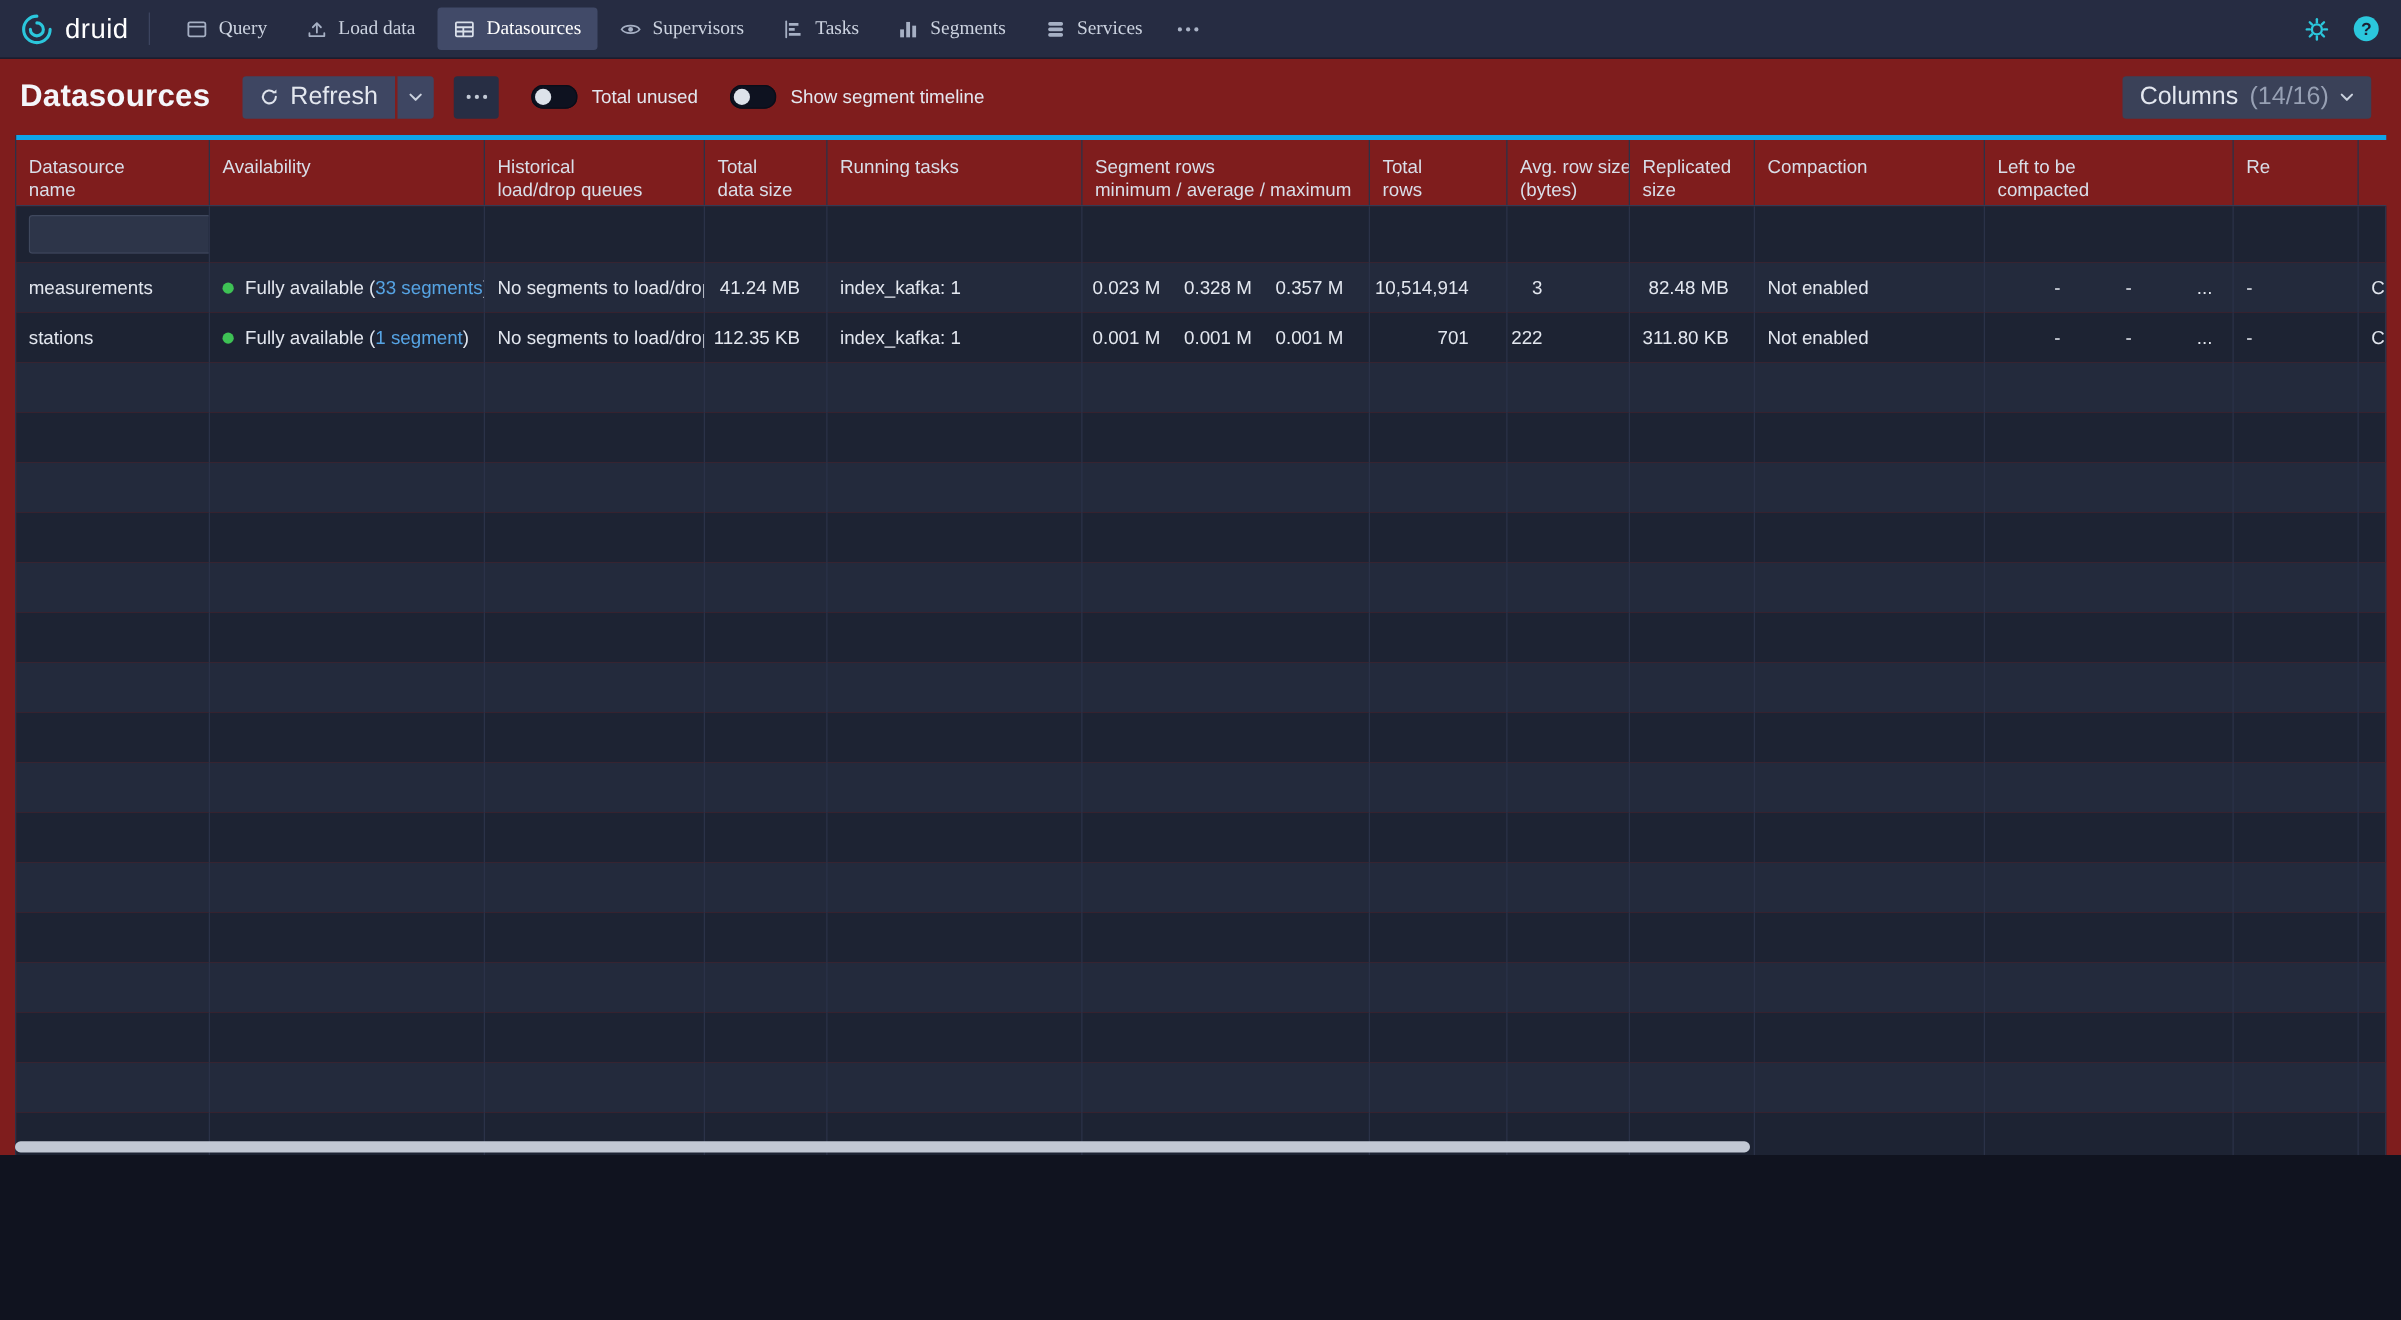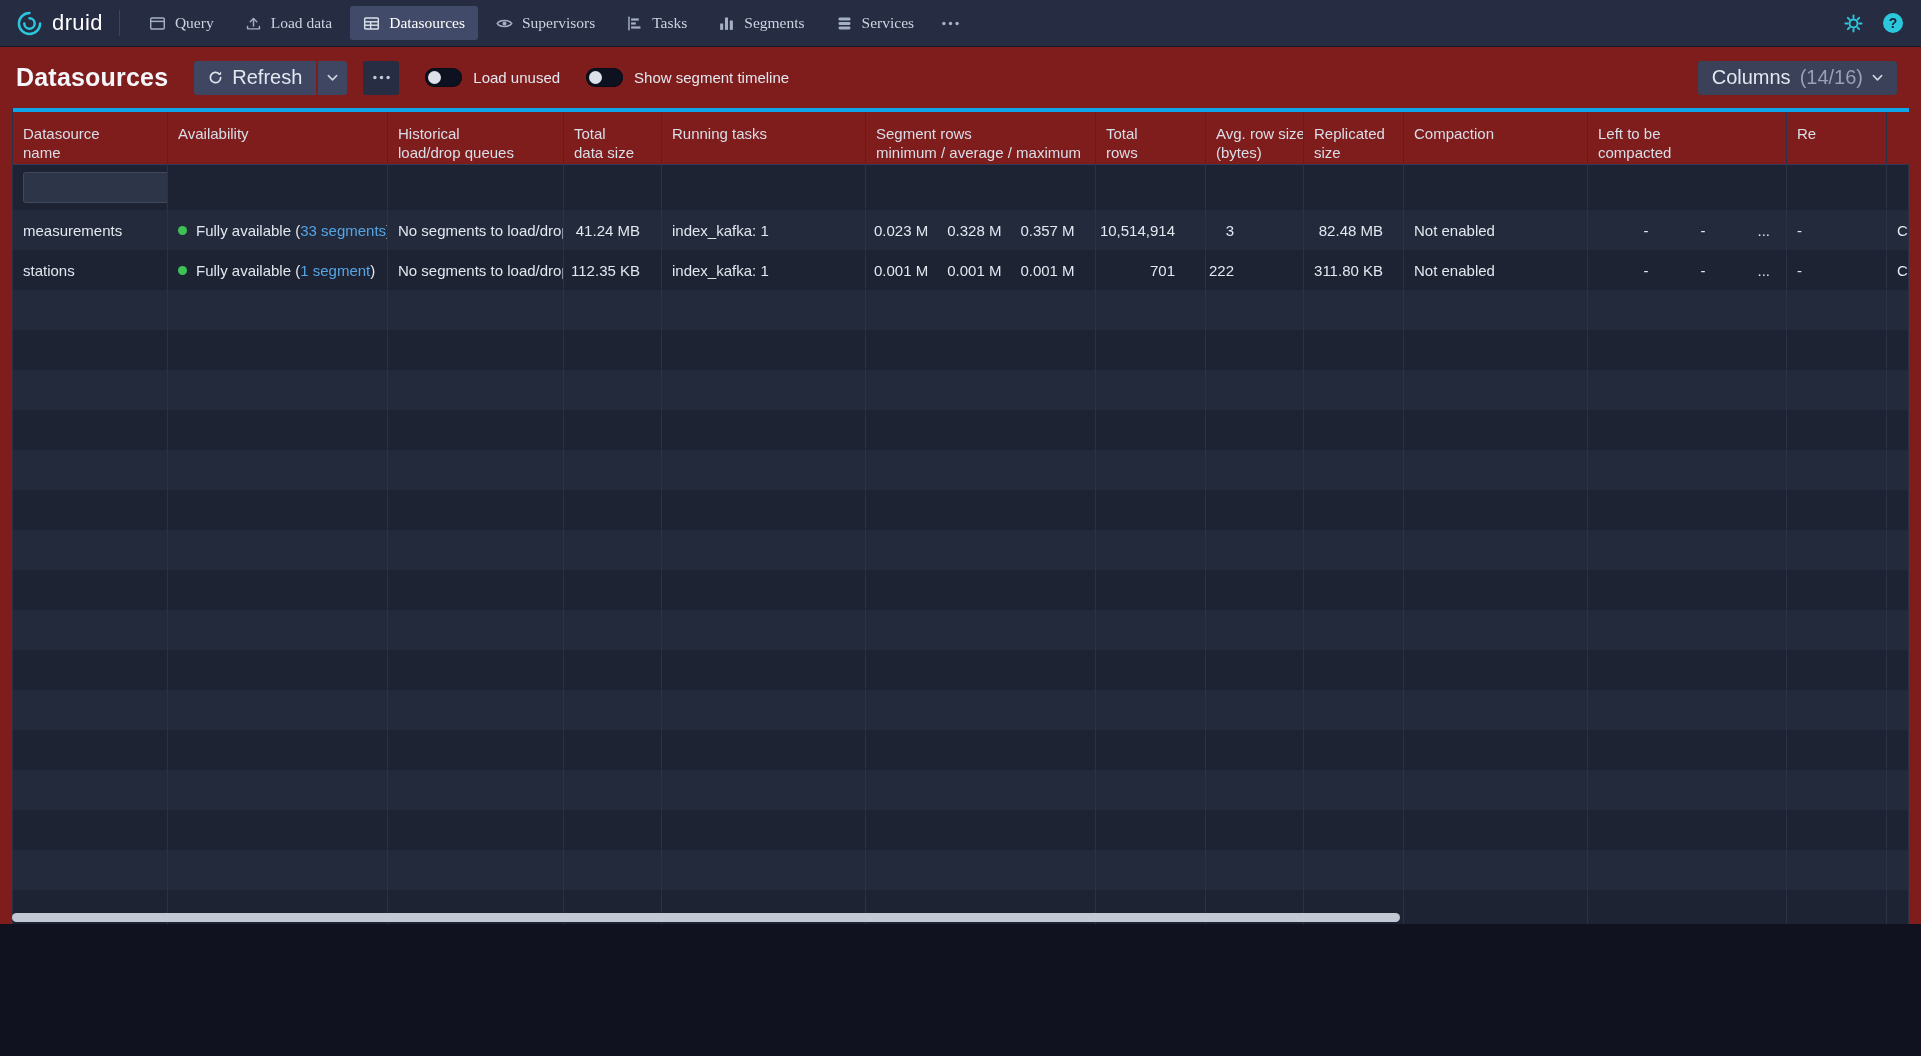--- a/index.html
+++ b/index.html
@@ -237,21 +237,21 @@
             <circle cx="9" cy="2" r="1.8" fill="#c3cad6"></circle>
             <circle cx="16" cy="2" r="1.8" fill="#c3cad6"></circle>
           </svg>
       </span>
     </button>
 
     <label class="switch-group">
       <span class="switch">
           <span class="knob"></span>
         </span>
-      <span class="switch-label">Load unused</span>
+      <span class="switch-label">Total unused</span>
     </label>
 
     <label class="switch-group">
       <span class="switch">
           <span class="knob"></span>
         </span>
       <span class="switch-label">Show segment timeline</span>
     </label>
 
     <button class="btn columns-btn">

